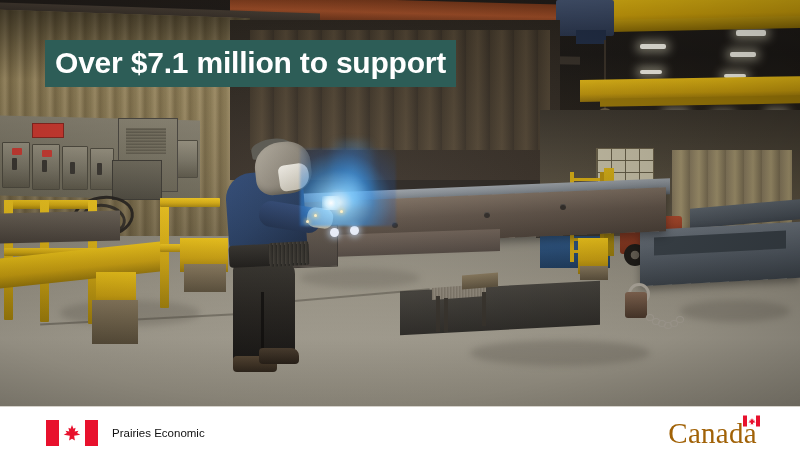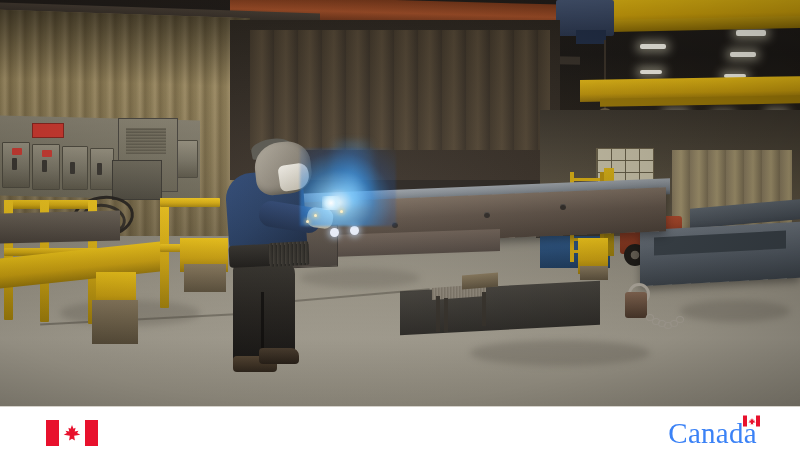--- a/index.html
+++ b/index.html
@@ -516,21 +516,21 @@
     right: 40px;
     top: 50%;
     transform: translateY(-50%);
     display: flex;
     align-items: flex-start;
   }
   .wordmark-text {
     font-family: "Liberation Serif", serif;
     font-size: 29px;
     font-weight: normal;
-    color: #3b82f6;
+    color: #a16207;
     line-height: 1;
     letter-spacing: 0.3px;
   }
   .wordmark-flag {
     position: relative;
     width: 17px; height: 11px;
     background: #ffffff;
     margin-left: -14px;
     margin-top: -3px;
     flex: none;
@@ -694,35 +694,37 @@
     <div class="arc-glow"></div>
     <div class="arc-core"></div>
     <div class="arc-spark" style="left:314px; top:214px;"></div>
     <div class="arc-spark" style="left:306px; top:220px;"></div>
     <div class="arc-spark" style="left:340px; top:210px;"></div>
 
     <div class="photo-grade"></div>
   </div>
 
   <div class="headline">
+    <span class="headline-line">Over $7.1 million to support</span>
   </div>
 
   <div class="footer">
 
     <div class="fip">
 
       <div class="flag">
         <div class="flag-bar-l"></div>
         <div class="flag-bar-r"></div>
         <svg class="flag-leaf" viewBox="0 0 100 100">
           <path fill="#e8112d" d="M50 6 L58 27 L70 21 L65 41 L86 37 L78 50 L96 60 L62 65 L66 92 L50 82 L34 92 L38 65 L4 60 L22 50 L14 37 L35 41 L30 21 L42 27 Z"></path>
         </svg>
       </div>
 
       <div class="fip-text en">
+        <div>Prairies Economic</div>
       </div>
 
     </div>
 
     <div class="wordmark">
       <span class="wordmark-text">Canada</span>
       <span class="wordmark-flag">
         <span class="wm-bar-l"></span>
         <span class="wm-bar-r"></span>
         <svg class="wm-leaf" viewBox="0 0 100 100">

